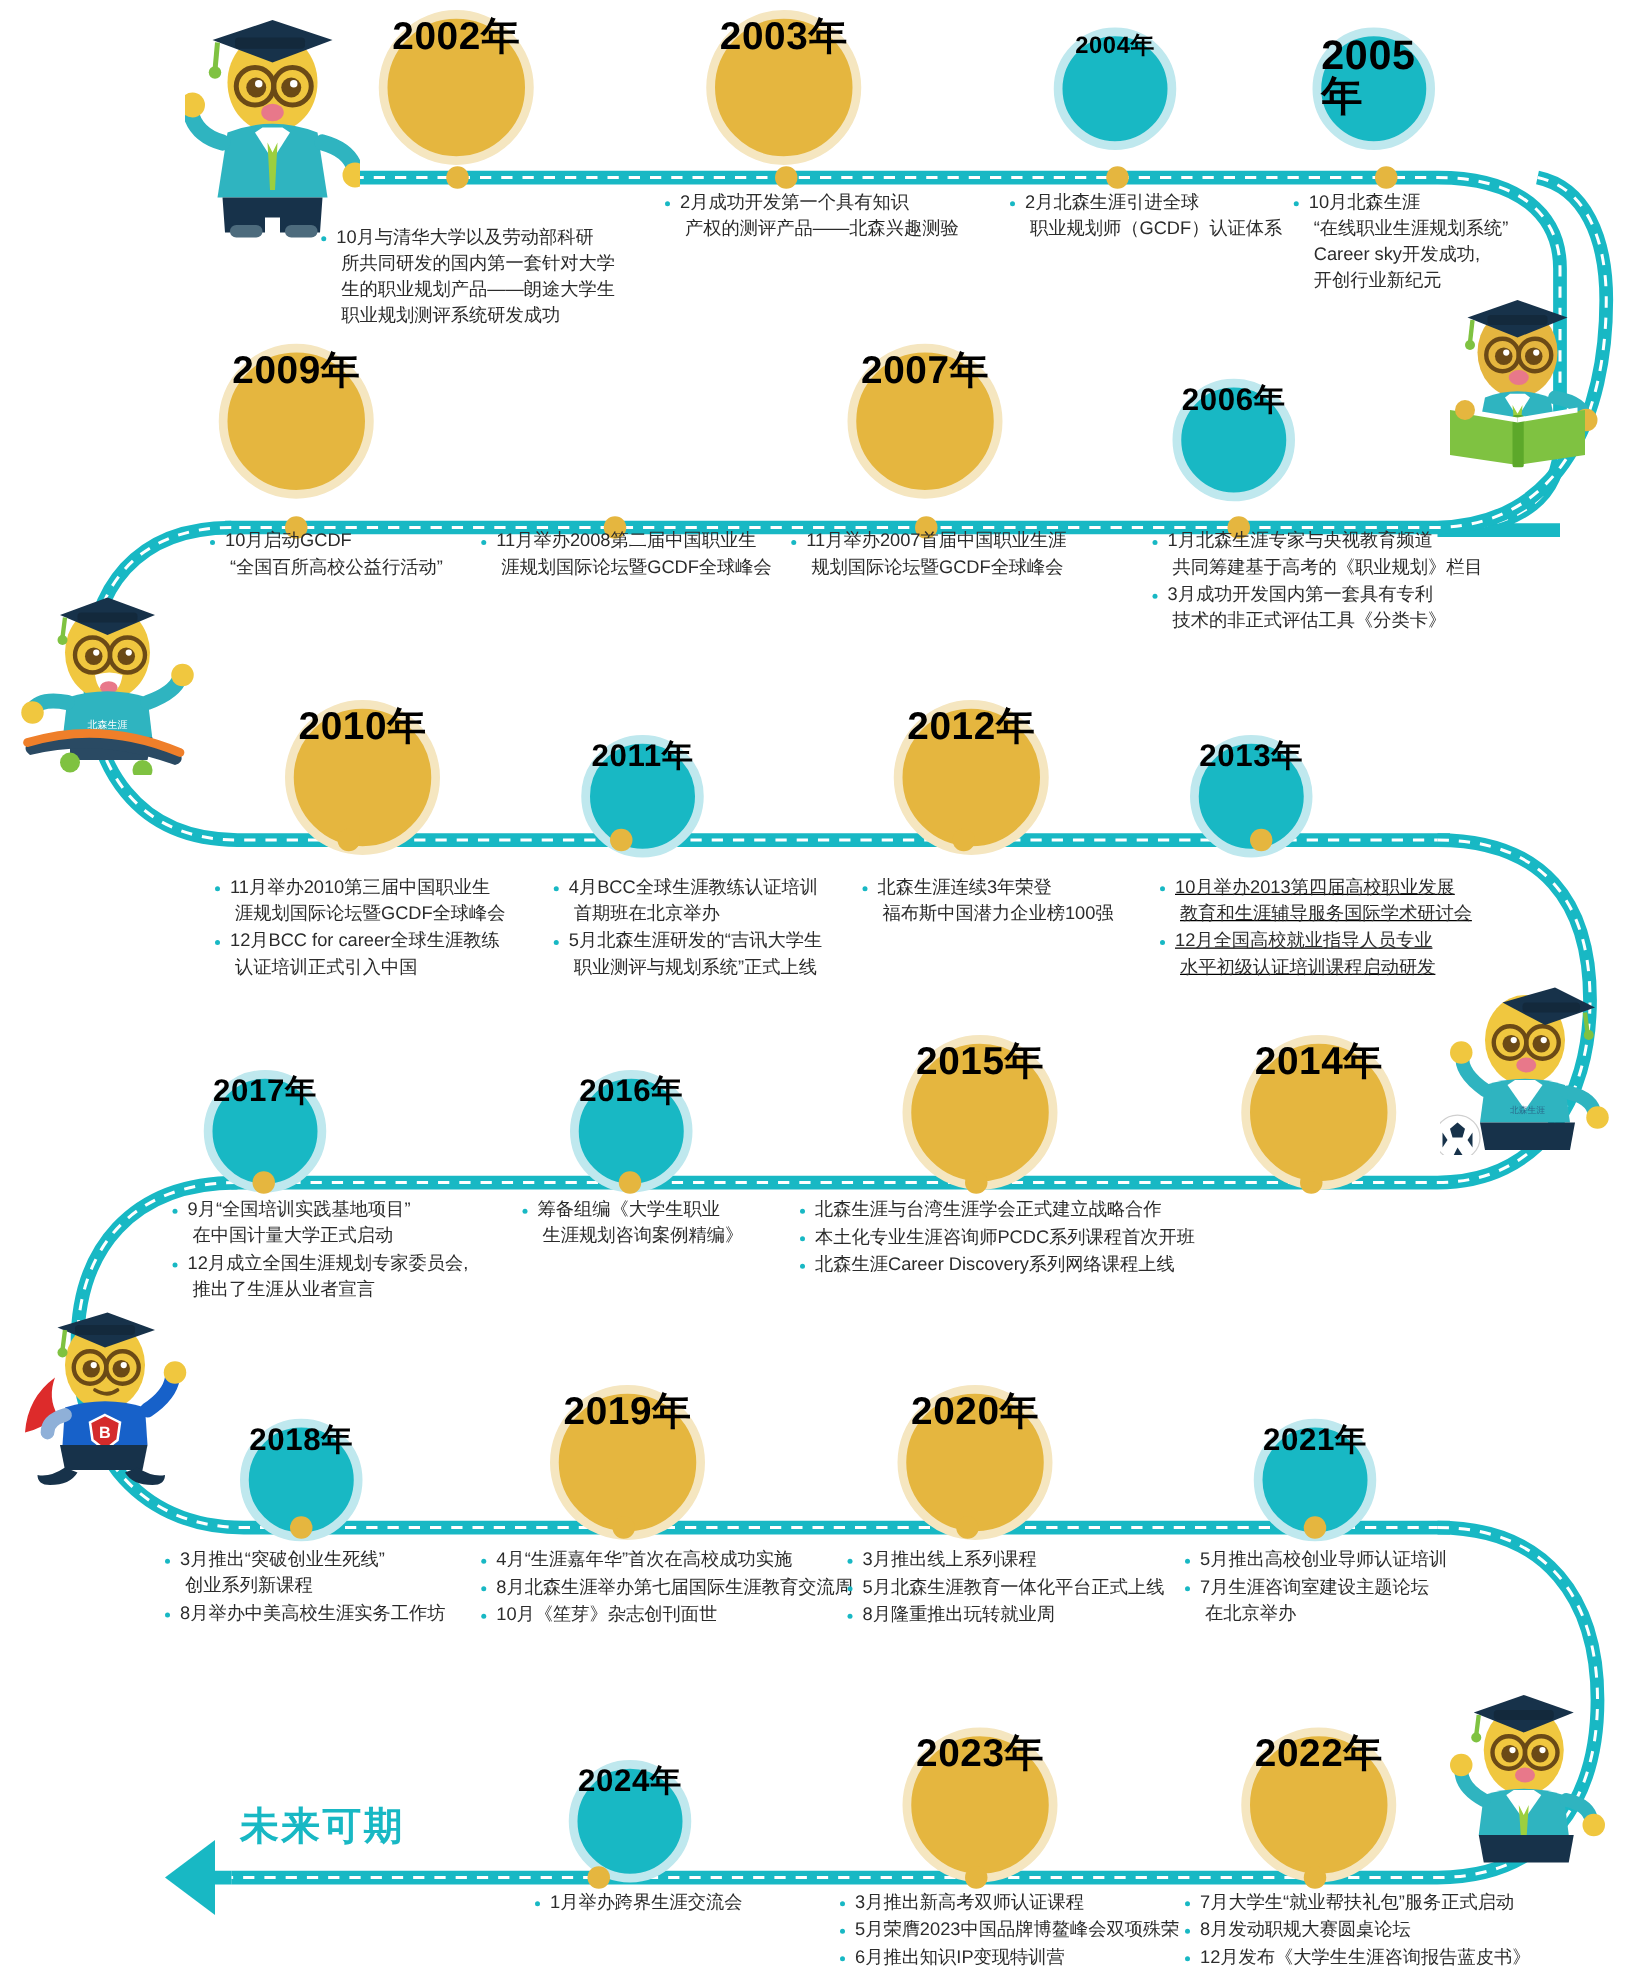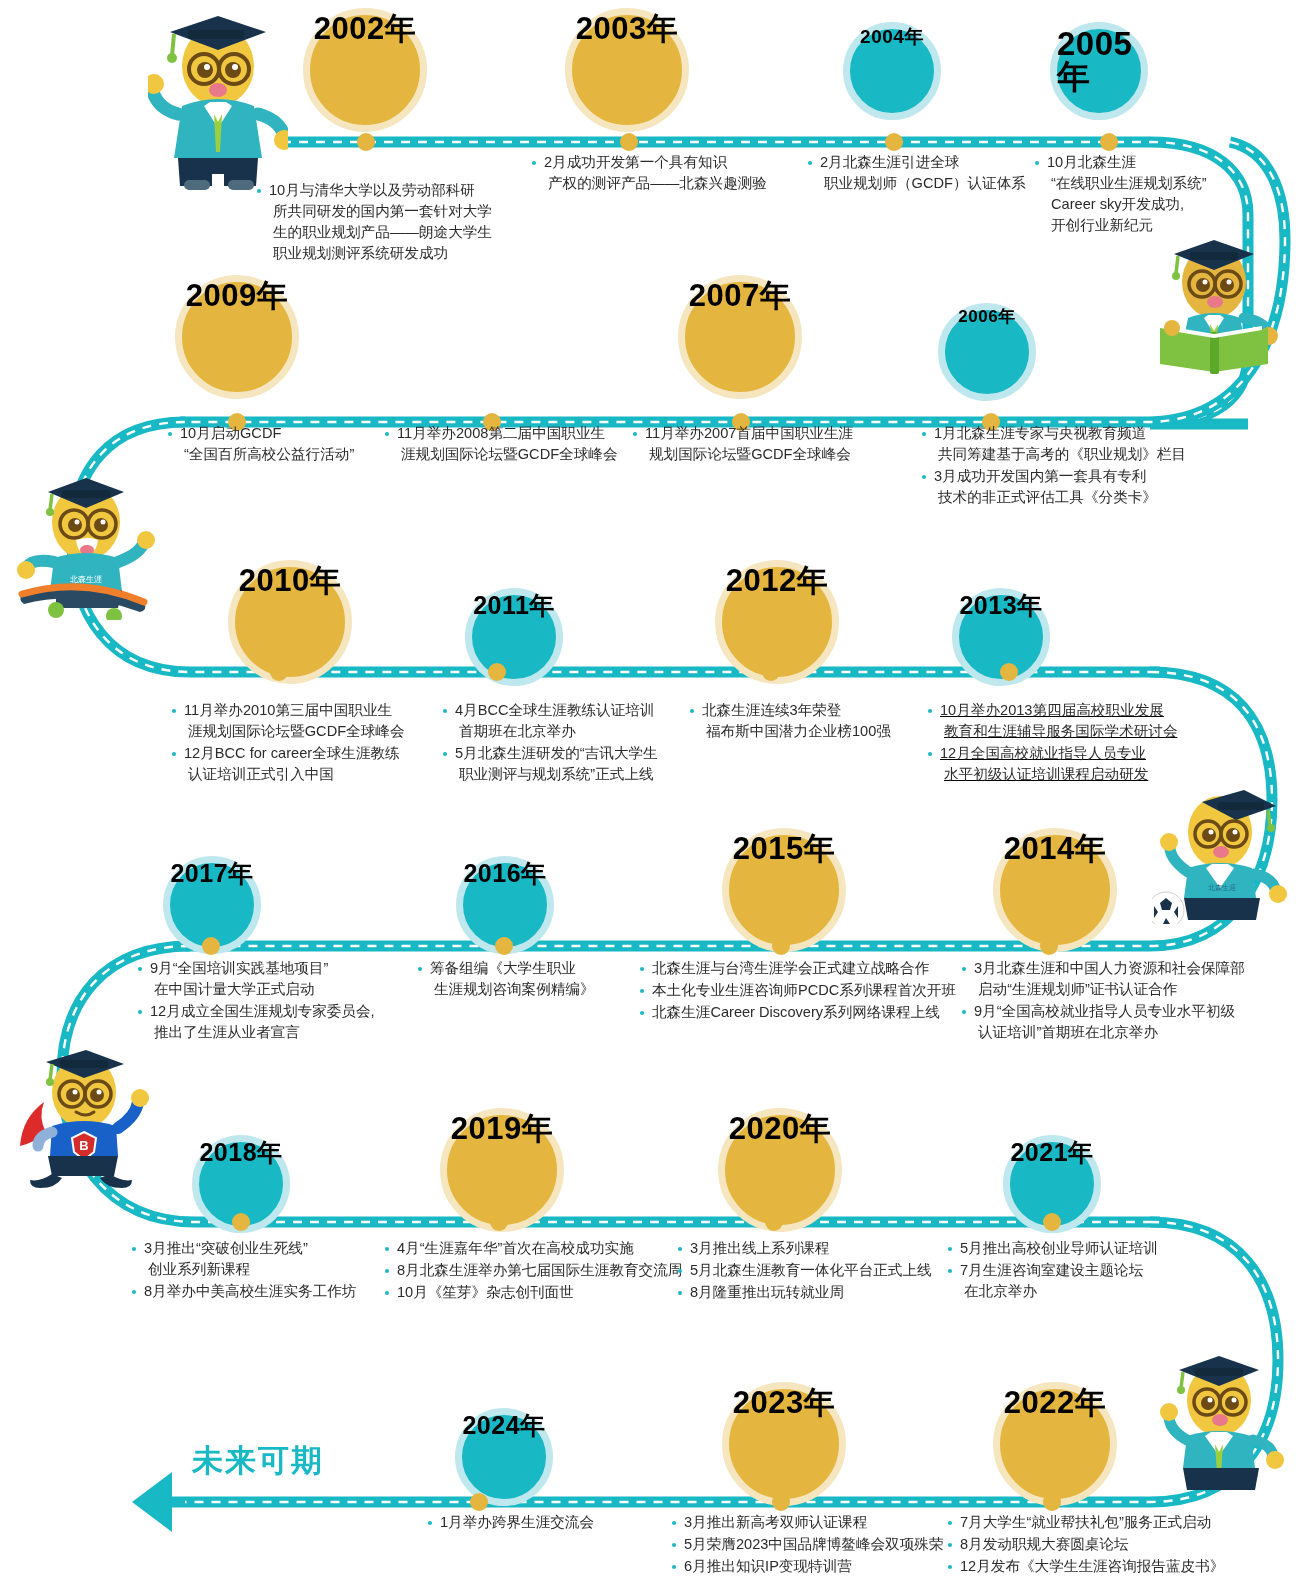--- a/index.html
+++ b/index.html
@@ -139,21 +139,21 @@
       </li>
     </ul>
   </div>
 
   <div class="year y-gold" style="left:175px;top:275px;width:124px;height:124px;font-size:31px;">
     <span>2009年</span>
   </div>
   <div class="year y-gold" style="left:678px;top:275px;width:124px;height:124px;font-size:31px;">
     <span>2007年</span>
   </div>
-  <div class="year y-teal" style="left:938px;top:303px;width:98px;height:98px;font-size:17px;">
+  <div class="year y-teal" style="left:938px;top:303px;width:98px;height:98px;font-size:25px;">
     <span>2006年</span>
   </div>
 
   <div class="dot" style="left:228px;top:413px;"></div>
   <div class="dot" style="left:483px;top:413px;"></div>
   <div class="dot" style="left:732px;top:413px;"></div>
   <div class="dot" style="left:982px;top:413px;"></div>
 
   <div class="block" style="left:168px;top:423px;">
     <ul>
@@ -308,32 +308,20 @@
       </li>
       <li>
         <span>本土化专业生涯咨询师PCDC系列课程首次开班</span>
       </li>
       <li>
         <span>北森生涯Career Discovery系列网络课程上线</span>
       </li>
     </ul>
   </div>
 
-  <div class="block" style="left:962px;top:958px;">
-    <ul>
-      <li>
-        <span>3月北森生涯和中国人力资源和社会保障部</span>
-        <span class="cont">启动“生涯规划师”证书认证合作</span>
-      </li>
-      <li>
-        <span>9月“全国高校就业指导人员专业水平初级</span>
-        <span class="cont">认证培训”首期班在北京举办</span>
-      </li>
-    </ul>
-  </div>
 
   <div class="year y-teal" style="left:192px;top:1135px;width:98px;height:98px;font-size:25px;">
     <span>2018年</span>
   </div>
   <div class="year y-gold" style="left:440px;top:1108px;width:124px;height:124px;font-size:31px;">
     <span>2019年</span>
   </div>
   <div class="year y-gold" style="left:718px;top:1108px;width:124px;height:124px;font-size:31px;">
     <span>2020年</span>
   </div>

